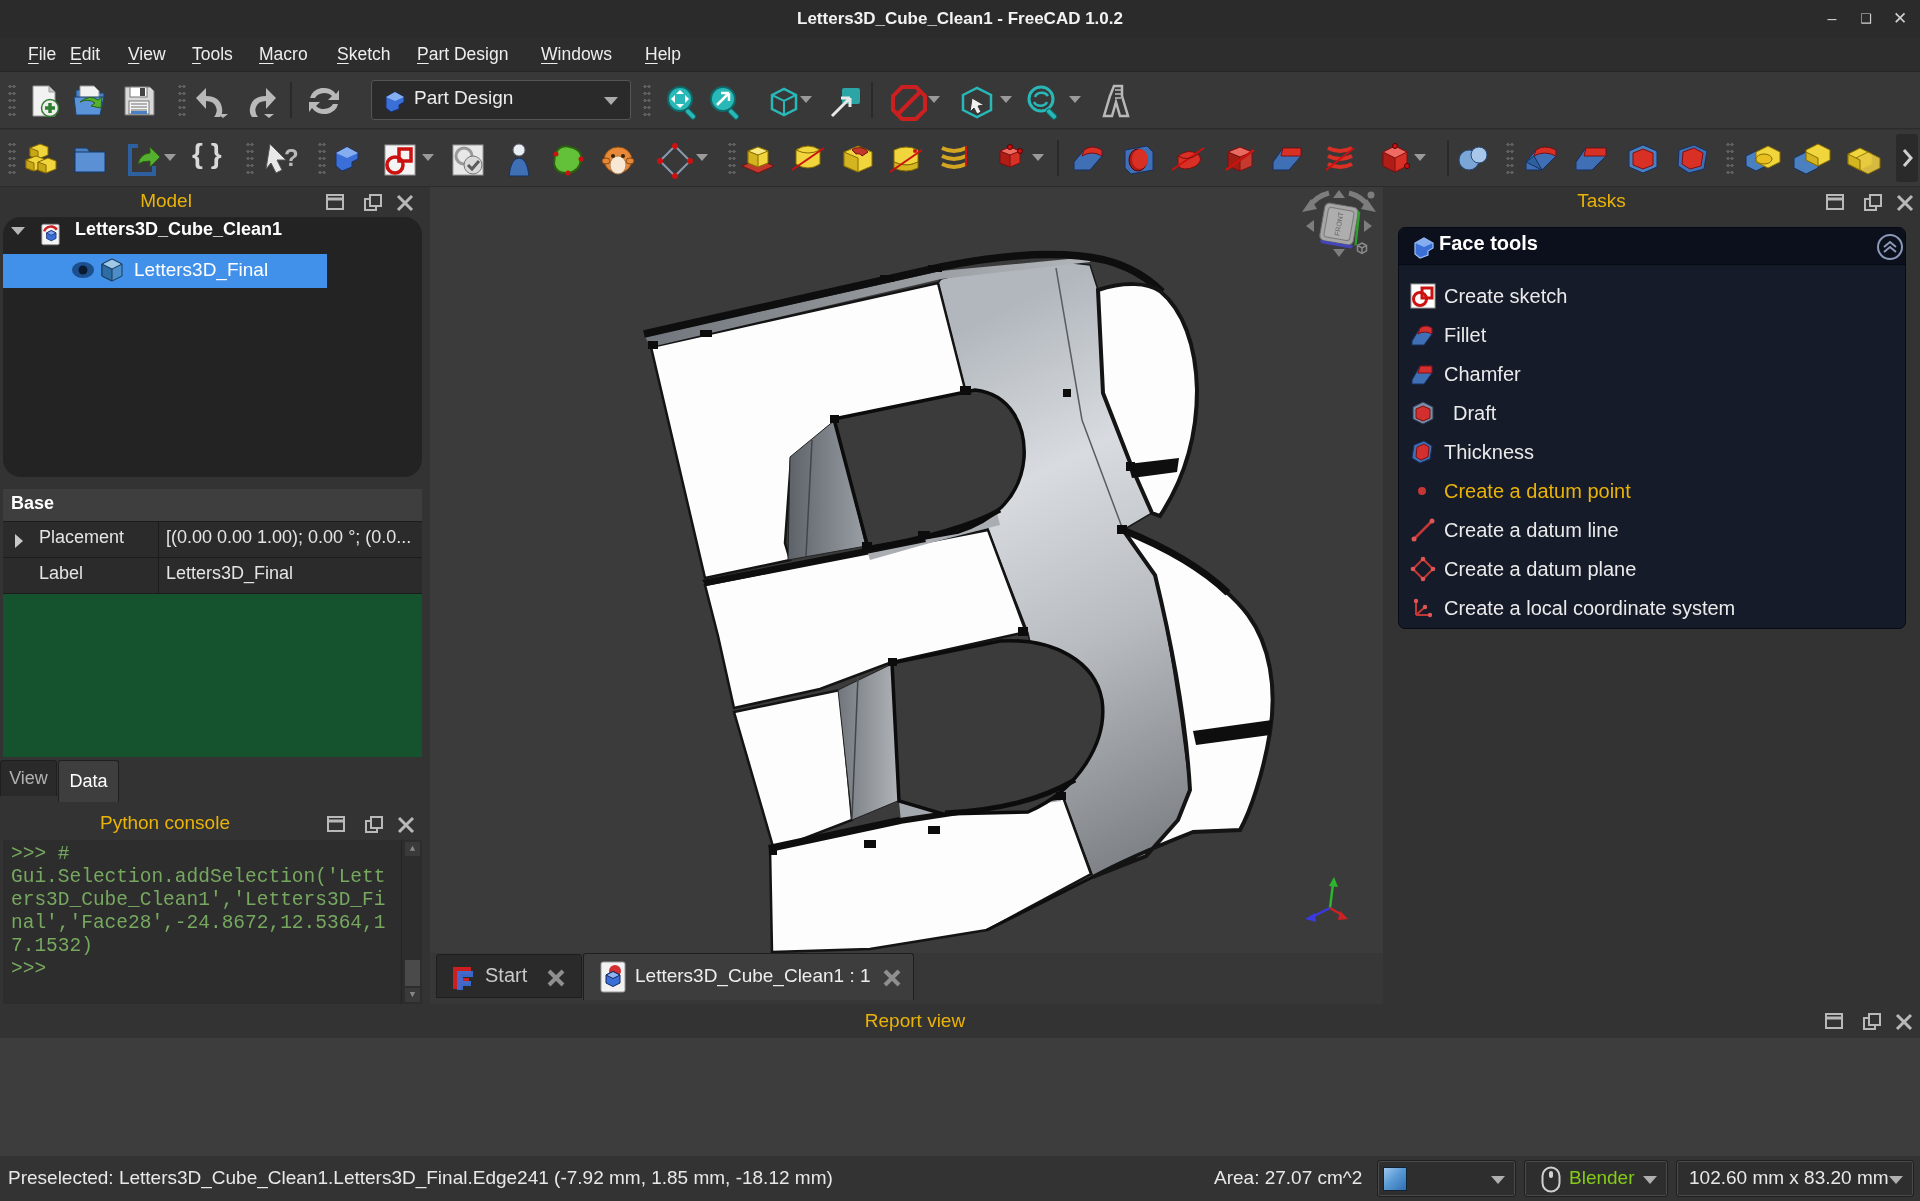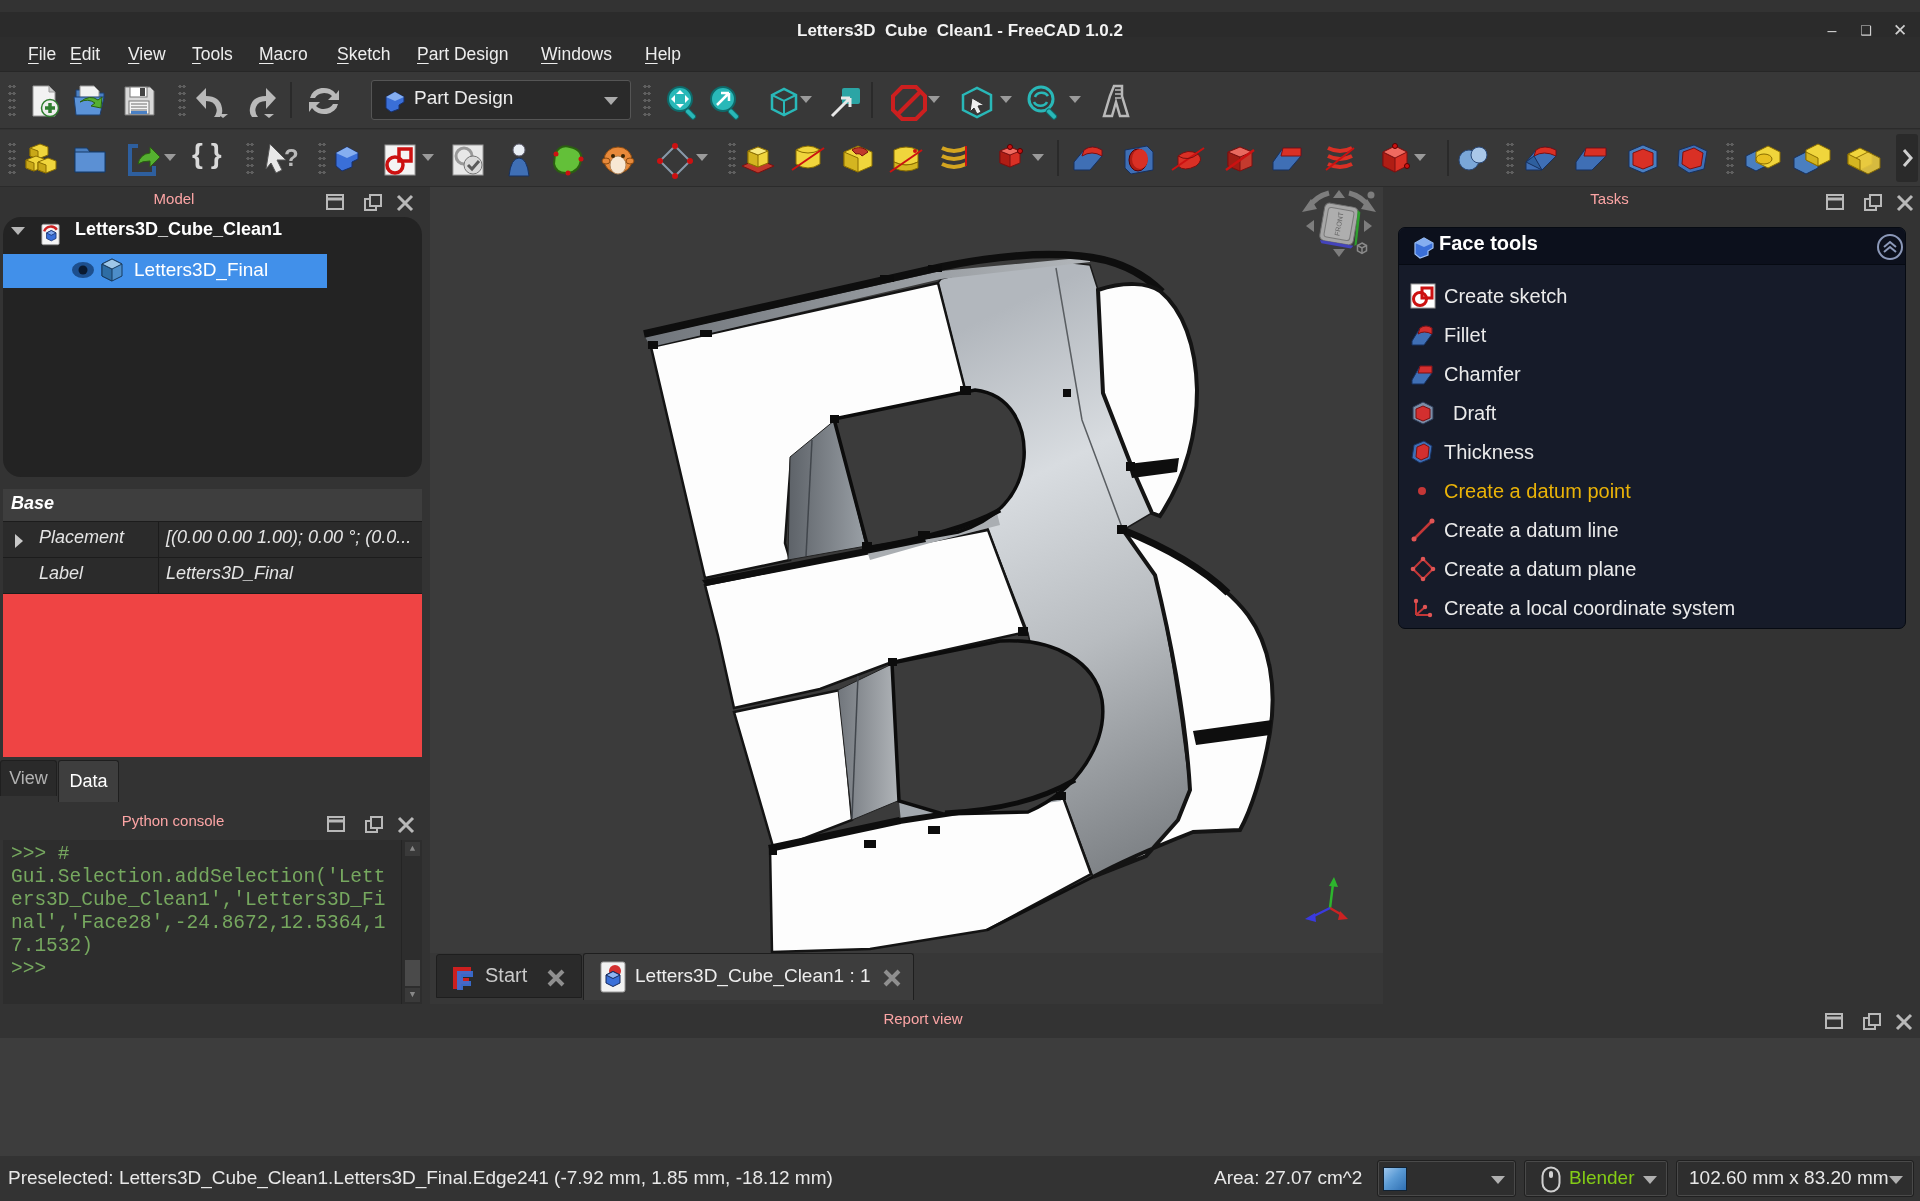--- a/index.html
+++ b/index.html
@@ -1,42 +1,42 @@
 <!DOCTYPE html>
 <html><head>
 <meta charset="utf-8">
 <style>
   * { margin:0; padding:0; box-sizing:border-box; }
   html,body { width:1920px; height:1201px; overflow:hidden; background:#333333;
     font-family:"Liberation Sans", sans-serif; }
   .abs { position:absolute; }
   #root { position:relative; width:1920px; height:1201px; }
   
-  #titlebar { left:0; top:12px; width:1920px; height:37px; background:#2b2b2b; }
+  #titlebar { left:0; top:0; width:1920px; height:37px; background:#2b2b2b; }
   #title { width:100%; text-align:center; color:#f2f2f2; font-size:17px; font-weight:bold; line-height:37px;}
   .winbtn { position:absolute; top:0; color:#cfcfcf; font-size:16px; line-height:37px; width:34px; text-align:center;}
   
   #menubar { left:0; top:37px; width:1920px; height:35px; background:#2d2d2d; border-bottom:1px solid #272727;}
   .menuitem { position:absolute; top:0; color:#ededed; font-size:17.5px; line-height:34px; }
   .menuitem u { text-decoration-thickness:1px; text-underline-offset:3px; }
   
   #toolbar1 { left:0; top:72px; width:1920px; height:57px; background:#383838; border-bottom:1px solid #2b2b2b;}
   #toolbar2 { left:0; top:130px; width:1920px; height:57px; background:#383838; border-bottom:1px solid #2b2b2b;}
   .grip { position:absolute; width:8px; height:34px; top:11px;
     background-image:radial-gradient(circle, #5f5f5f 1.5px, transparent 1.6px);
     background-size:4px 7px; }
   .tsep { position:absolute; width:2px; height:36px; top:10px; background:#2a2a2a; }
   .ticon { position:absolute; top:12px; }
   .drop { position:absolute; width:0; height:0; border-left:6px solid transparent; border-right:6px solid transparent; border-top:7px solid #9a9a9a; top:24px;}
   
-  .dockhead { color:#fca5a5; font-size:15px;margin-left:8px; }
+  .dockhead { color:#eab308; font-size:19px; }
   
   #leftdock { left:0; top:187px; width:430px; height:817px; background:#333333; }
   #treepanel { left:3px; top:30px; width:419px; height:260px; background:#232323;border-radius:18px; }
-  #proppanel { left:3px; top:302px; width:419px; height:268px; background:#ef4444;font-style:italic; }
+  #proppanel { left:3px; top:302px; width:419px; height:268px; background:#14532d; }
   #tabsrow { left:0px; top:573px; width:425px; height:43px; }
   #console { left:3px; top:653px; width:419px; height:164px; background:#2d2d2d;
      font-family:"Liberation Mono", monospace; font-size:19.5px; color:#76a85f; line-height:23px;}
   
   #rightdock { left:1383px; top:187px; width:537px; height:817px; background:#333333; }
   
   #viewport { left:430px; top:187px; width:953px; height:817px; background:#3b3b3b; overflow:hidden;}
   #tabstrip { left:430px; top:953px; width:953px; height:51px; background:#373737; }
   
   #reporthead { left:0; top:1004px; width:1920px; height:34px; background:#333333; }

